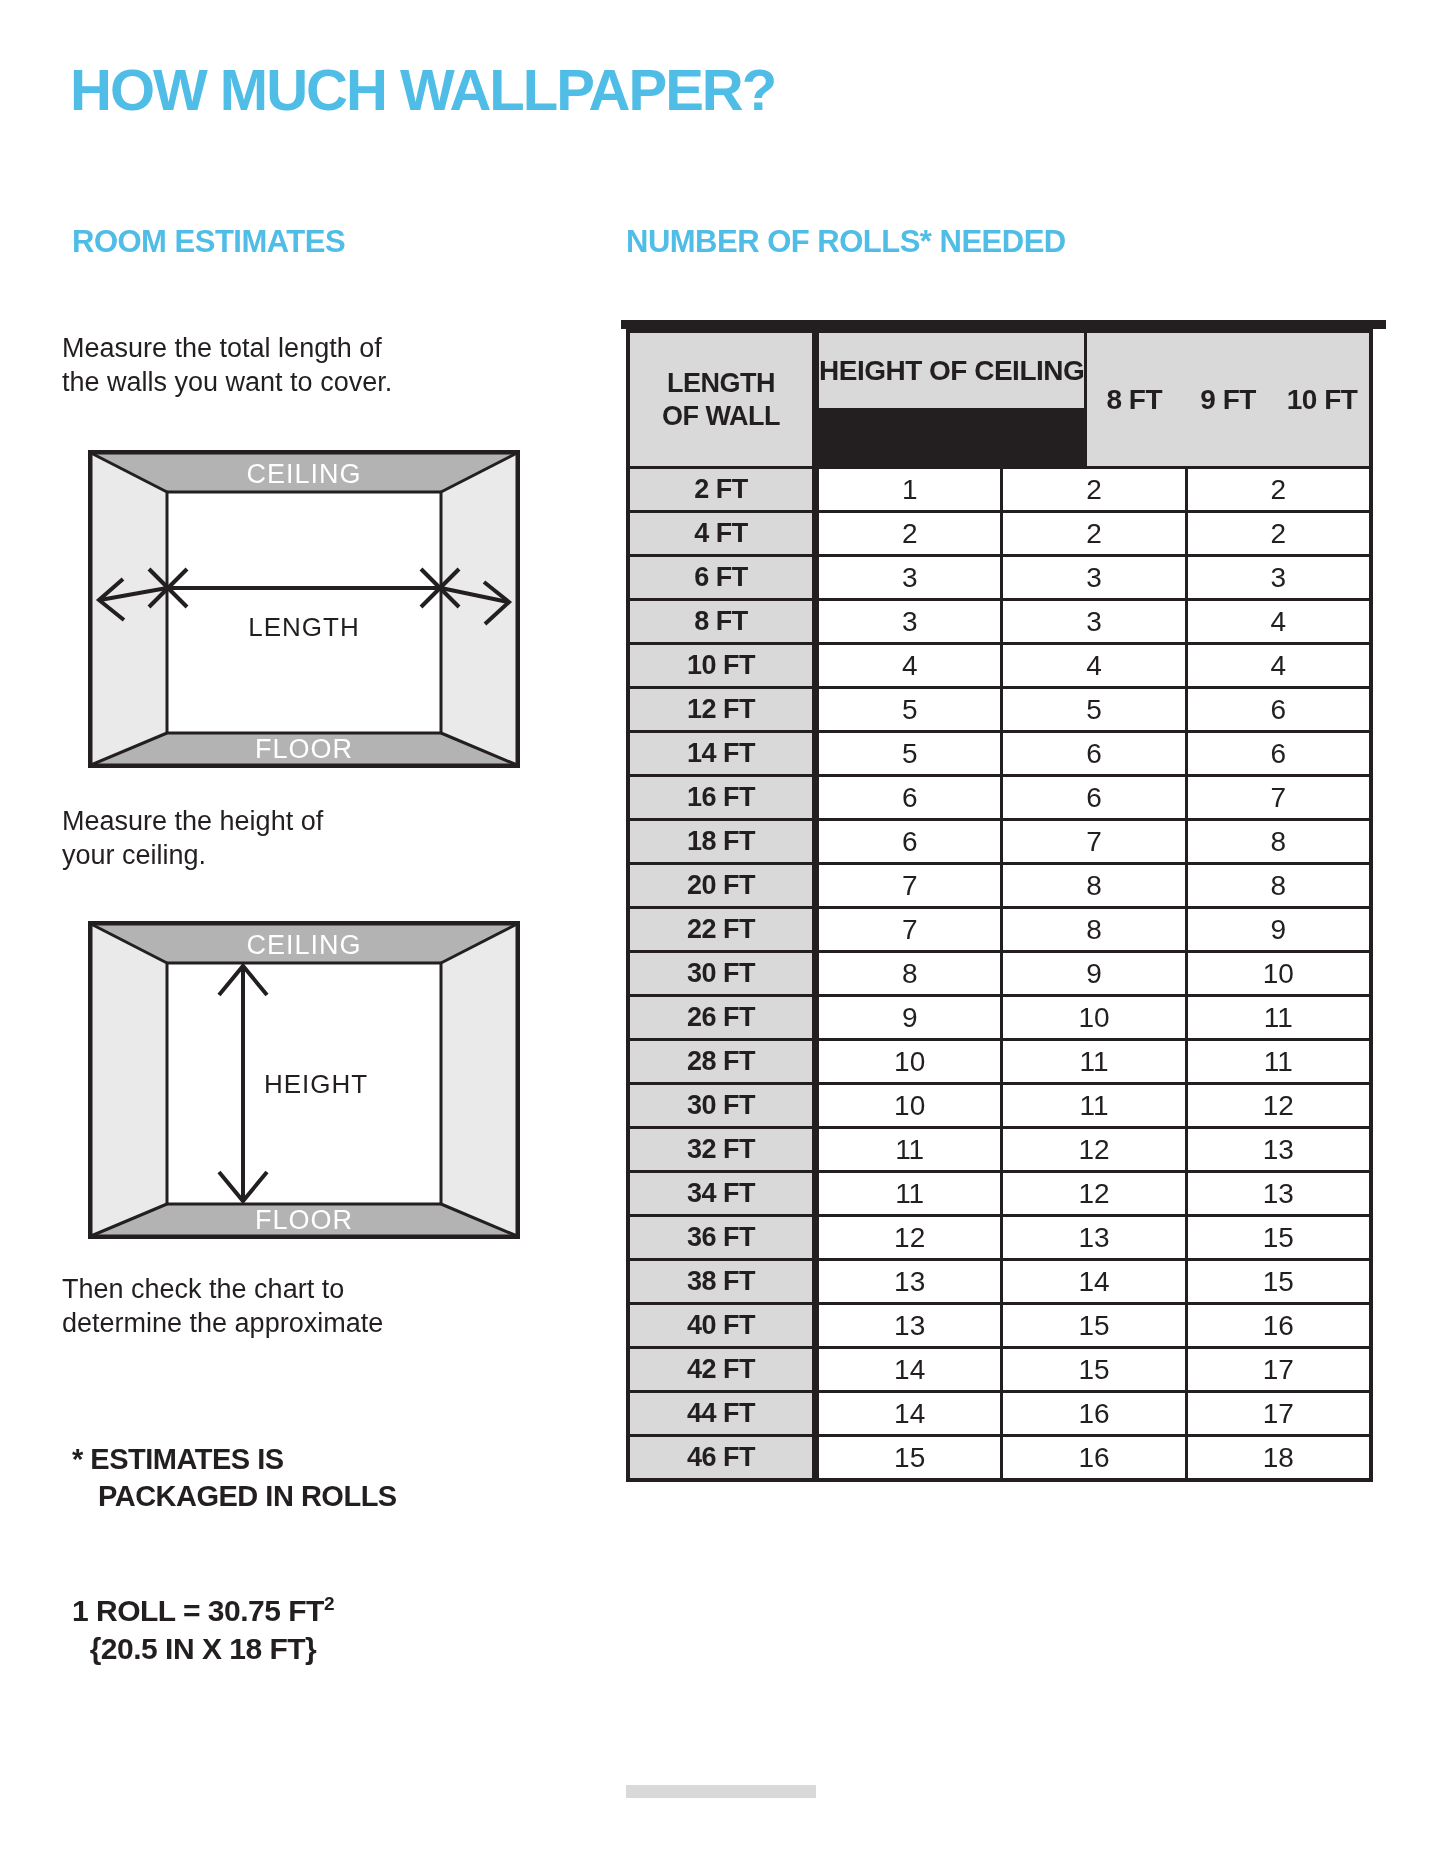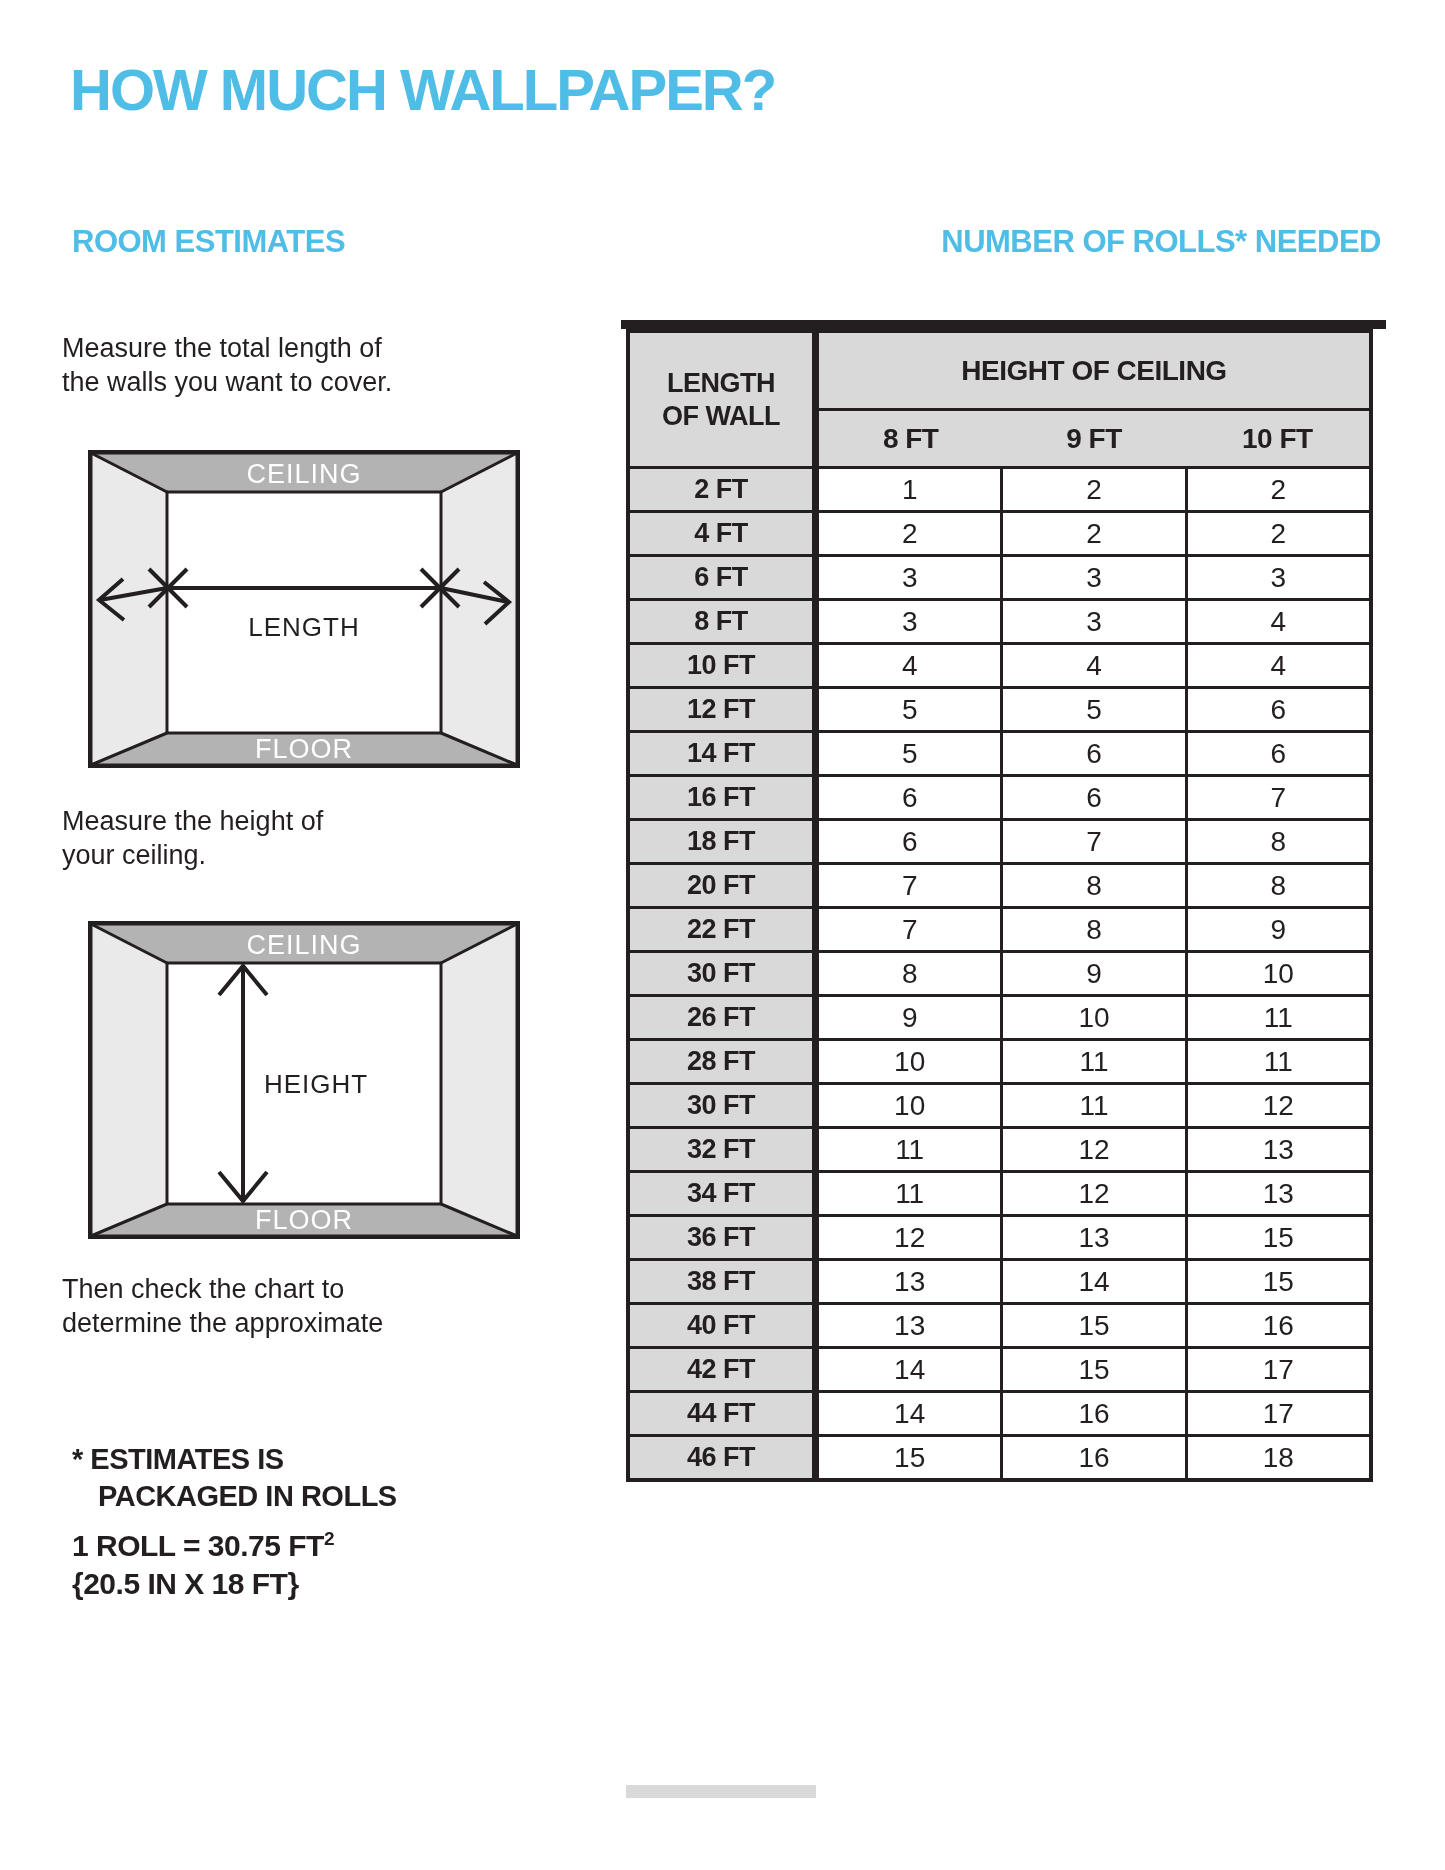--- a/index.html
+++ b/index.html
@@ -11,56 +11,56 @@
   }
   .accent { color:var(--accent); }
   .page-title {
     position:absolute; left:70px; top:56px;
     font-size:58px; font-weight:bold; letter-spacing:-2px; white-space:nowrap;
   }
   .section-heading {
     position:absolute; top:224px; font-size:31px; font-weight:bold; letter-spacing:-0.5px; white-space:nowrap;
   }
   #room-heading { left:72px; }
-  #rolls-heading { left:626px; width:755px; text-align:right; }
+  #rolls-heading { left:626px; width:755px; text-align:left; }
   .para { position:absolute; left:62px; font-size:27px; line-height:34px; color:var(--ink); }
   #para1 { top:331px; }
   #para2 { top:804px; }
   #para3 { top:1272px; }
   .diagram { position:absolute; left:88px; }
   #diagram-length { top:450px; }
   #diagram-height { top:921px; }
   svg text { font-family:"Liberation Sans", sans-serif; }
   .footnote {
     position:absolute; left:72px; top:1441px;
     font-size:29px; font-weight:bold; line-height:37px; letter-spacing:-0.5px;
   }
   .footnote div:nth-child(2) { padding-left:26px; }
   .roll-info {
-    position:absolute; left:72px; top:1520px;
-    font-size:30px; font-weight:bold; line-height:38px; letter-spacing:-0.5px;
+    position:absolute; left:72px; top:1585px;
+    font-size:30px; font-weight:bold; line-height:38px; letter-spacing:-0.5px;text-align:center;
   }
   .roll-info sup { font-size:19px; }
   
   .tbl { position:absolute; left:626px; top:320px; }
   .tbl-topbar { position:absolute; left:-5px; top:0; width:765px; height:9px; background:var(--ink); }
   .tbl-body {
     margin-top:9px; width:747px; border:4px solid var(--ink);
     background:var(--ink);
     display:flex; flex-direction:column; gap:3px;
   }
   .hdr-row { display:flex; height:133px; }
   .cell { display:flex; align-items:center; justify-content:center; }
   .label-col {
     width:182px; flex:none; background:var(--cellgray);
     font-weight:bold; font-size:27px; letter-spacing:-0.5px;
     flex-direction:column; line-height:33px;
   }
   .vdiv { width:7px; flex:none; background:var(--ink); }
-  .hdr-right { flex:1; display:flex; flex-direction:column; gap:3px; background:var(--ink); }
+  .hdr-right { flex:1; display:flex; flex-direction:row; gap:3px; background:var(--ink); }
   .hdr-group {
     height:75px; background:var(--cellgray);
     display:flex; align-items:center; justify-content:center;
     font-weight:bold; font-size:28px; letter-spacing:-0.5px;
   }
   .hdr-cols { flex:1; display:flex; }
   .hdr-col {
     flex:1; background:var(--cellgray);
     display:flex; align-items:center; justify-content:center;
     font-weight:bold; font-size:28px; letter-spacing:-0.5px;

